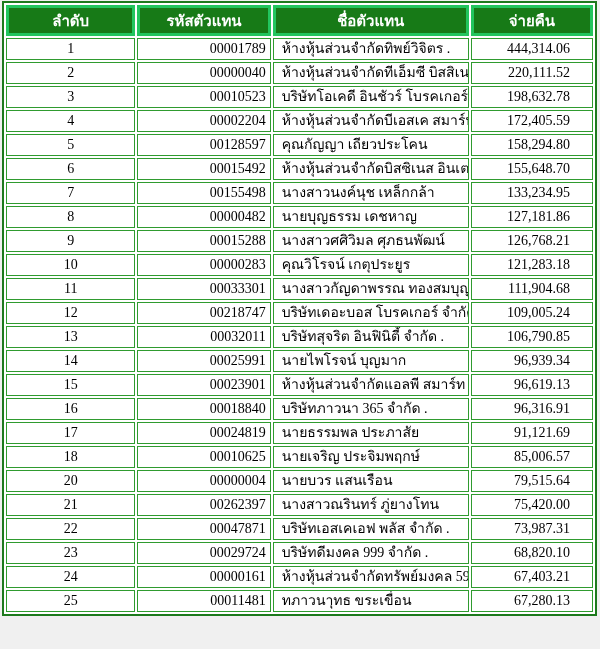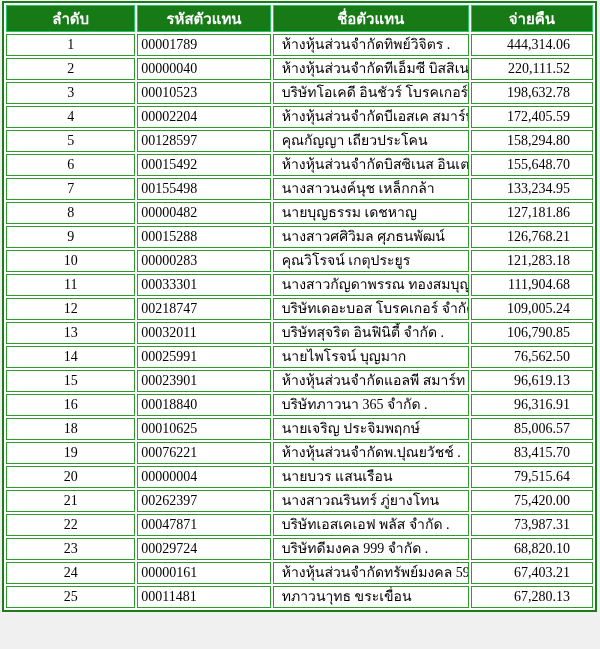--- a/index.html
+++ b/index.html
@@ -20,21 +20,21 @@
     width: 595px;
     table-layout: fixed;
   }
   col.c-index  { width: 128px; }
   col.c-code   { width: 132px; }
   col.c-name   { width: 194px; }
   col.c-amount { width: 121px; }
   th {
     background: #177a17;
     color: #ffffff;
-    border: 1px solid #22c55e;
+    border: 3px solid #22c55e;
     height: 25px;
     font-size: 15px;
     font-weight: bold;
     text-align: center;
     padding: 0 6px;
     overflow: hidden;
     white-space: nowrap;
   }
   th.amount { text-align: center; }
   td {
@@ -42,21 +42,21 @@
     background: #ffffff;
     color: #000000;
     height: 20px;
     font-size: 14px;
     line-height: 1;
     padding: 0 4px;
     overflow: hidden;
     white-space: nowrap;
   }
   td.index  { text-align: center; }
-  td.code   { text-align: left; padding-left: 3px; }
+  td.code   { text-align: right; padding-left: 3px; }
   td.name   { text-align: left; padding-left: 8px; }
   td.amount { text-align: right; padding-right: 22px; }
 </style>
 </head>
 <body>
 
 <table class="report">
   <colgroup>
     <col class="c-index">
     <col class="c-code">
@@ -147,47 +147,47 @@
       <tr>
         <td class="index">13</td>
         <td class="code">00032011</td>
         <td class="name">บริษัทสุจริต อินฟินิตี้ จำกัด .</td>
         <td class="amount">106,790.85</td>
       </tr>
       <tr>
         <td class="index">14</td>
         <td class="code">00025991</td>
         <td class="name">นายไพโรจน์ บุญมาก</td>
-        <td class="amount">76,562.50</td>
+        <td class="amount">96,939.34</td>
       </tr>
       <tr>
         <td class="index">15</td>
         <td class="code">00023901</td>
         <td class="name">ห้างหุ้นส่วนจำกัดแอลพี สมาร์ท .</td>
         <td class="amount">96,619.13</td>
       </tr>
       <tr>
         <td class="index">16</td>
         <td class="code">00018840</td>
         <td class="name">บริษัทภาวนา 365 จำกัด .</td>
         <td class="amount">96,316.91</td>
       </tr>
       <tr>
+        <td class="index">17</td>
+        <td class="code">00024819</td>
+        <td class="name">นายธรรมพล ประภาสัย</td>
+        <td class="amount">91,121.69</td>
+      </tr>
+      <tr>
         <td class="index">18</td>
         <td class="code">00010625</td>
         <td class="name">นายเจริญ ประจิมพฤกษ์</td>
         <td class="amount">85,006.57</td>
       </tr>
       <tr>
-        <td class="index">19</td>
-        <td class="code">00076221</td>
-        <td class="name">ห้างหุ้นส่วนจำกัดพ.ปุณยวัชช์ .</td>
-        <td class="amount">83,415.70</td>
-      </tr>
-      <tr>
         <td class="index">20</td>
         <td class="code">00000004</td>
         <td class="name">นายบวร แสนเรือน</td>
         <td class="amount">79,515.64</td>
       </tr>
       <tr>
         <td class="index">21</td>
         <td class="code">00262397</td>
         <td class="name">นางสาวณรินทร์  ภู่ยางโทน</td>
         <td class="amount">75,420.00</td>

